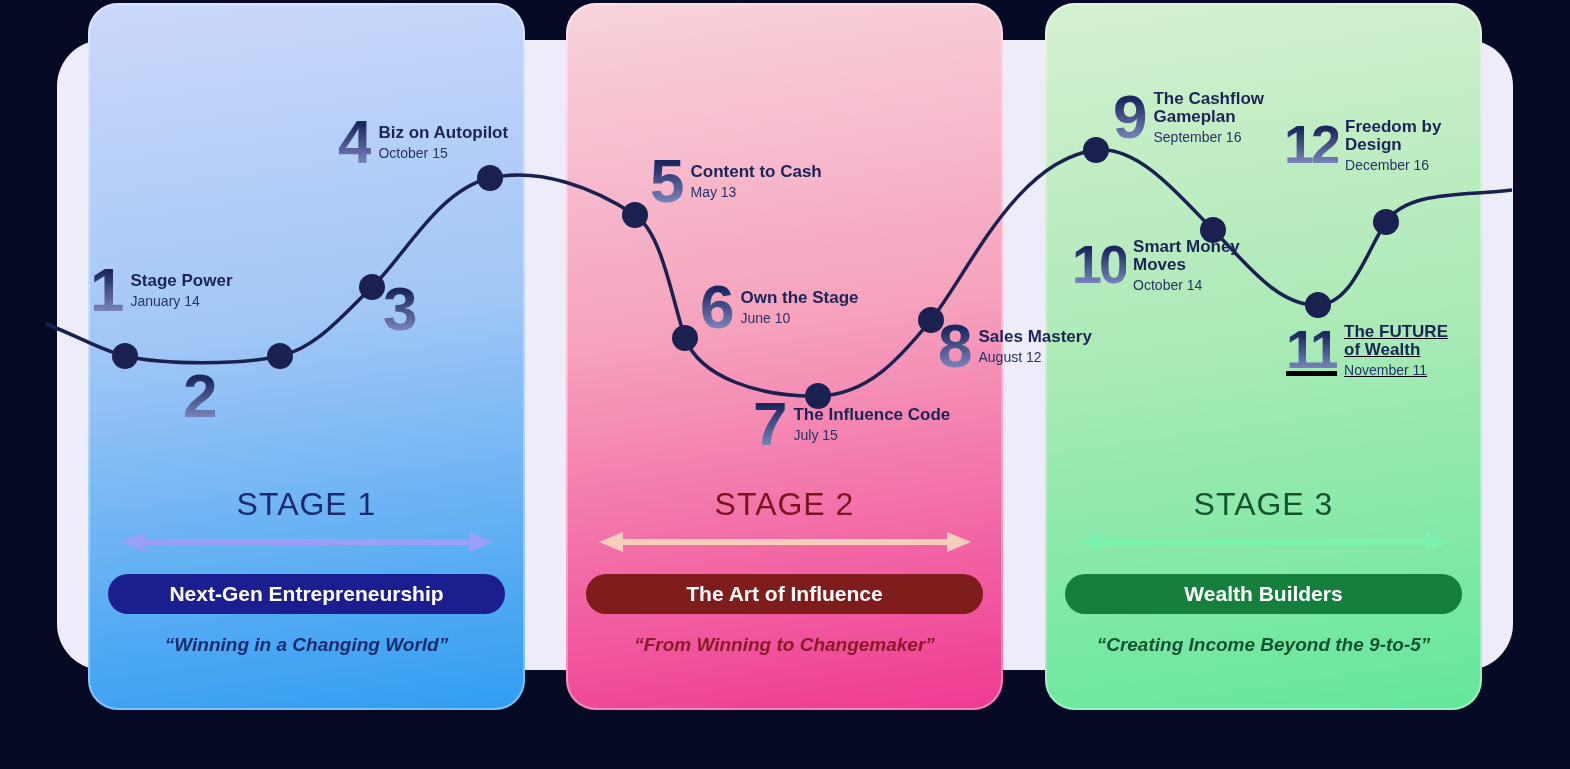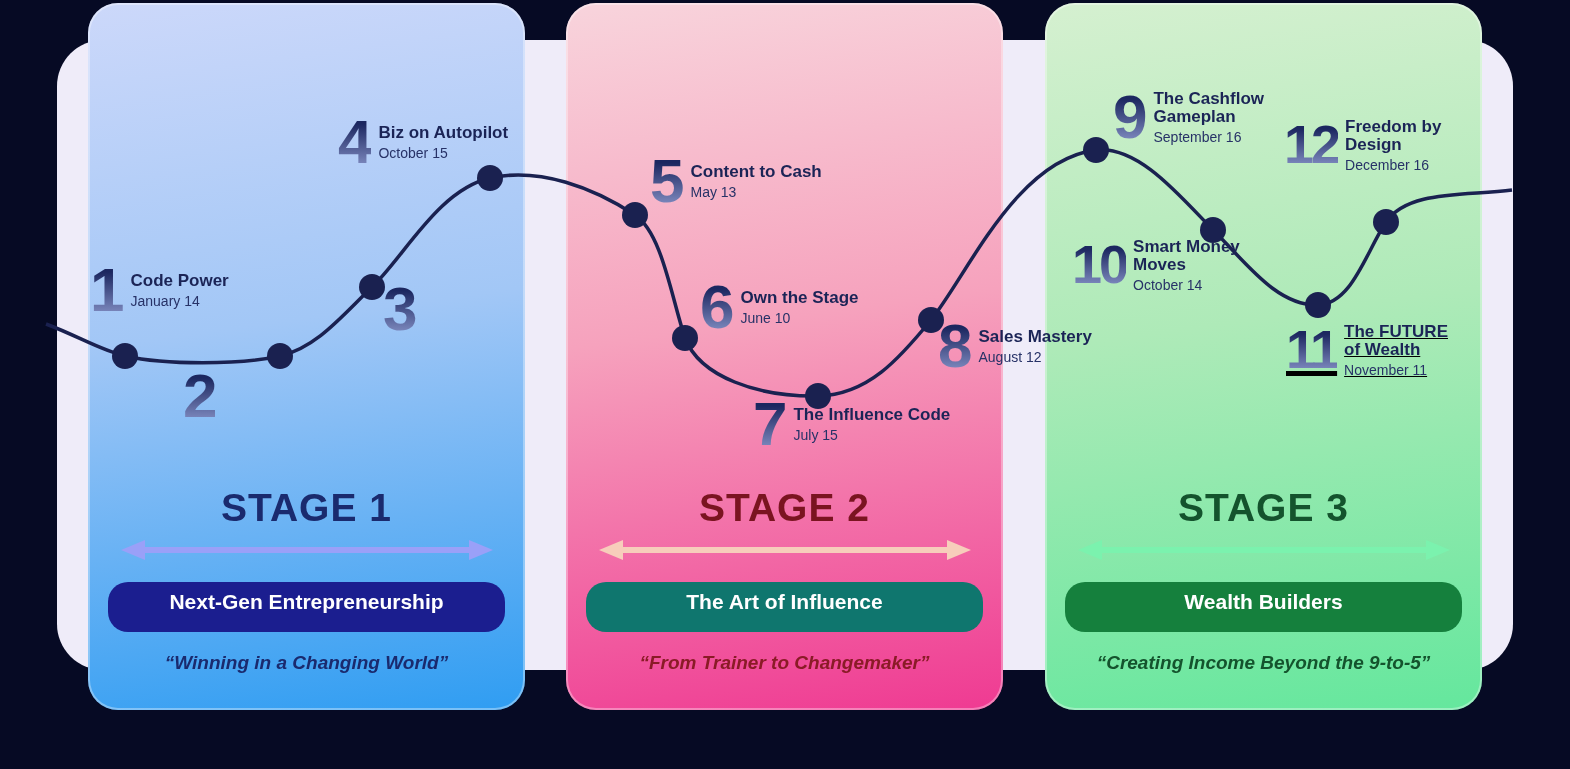--- a/index.html
+++ b/index.html
@@ -36,32 +36,32 @@
     }
   }
   .num.two { font-size:54px; letter-spacing:-3px; }
   .mtext  { display:block; }
   .mtitle { display:block; font-weight:bold; font-size:17px; line-height:1.08;
             color:#1b2456; white-space:pre-line; }
   .mdate  { display:block; font-size:14px; color:#273267; margin-top:2px; }
 
   .footer { position:absolute; width:397px; top:486px; text-align:center; }
   .f1 { left:108px; } .f2 { left:586px; } .f3 { left:1065px; }
-  .stage-title { font-size:39px; font-weight:bold; letter-spacing:1px; line-height:1.15; }
+  .stage-title { font-size:32px; font-weight:normal; letter-spacing:1px; line-height:1.15; }
   .st1 { color:#1a2a6e; } .st2 { color:#7a1420; } .st3 { color:#14532d; }
   .arrow-svg { display:block; margin:9px auto 0; }
   .a1 line{stroke:#9aa0f8;} .a1 polygon{fill:#9aa0f8;}
   .a2 line{stroke:#f7cdbb;} .a2 polygon{fill:#f7cdbb;}
   .a3 line{stroke:#7bf2ae;} .a3 polygon{fill:#7bf2ae;}
   .arrow-svg line { stroke-width:6; }
   .pill {
-    margin-top:22px; height:50px; line-height:40px; border-radius:20px;
+    margin-top:22px; height:40px; line-height:40px; border-radius:20px;
     color:#ffffff; font-size:21px; font-weight:bold;
   }
-  .p1 { background:#1b1e8f; } .p2 { background:#0f766e; } .p3 { background:#15803d; }
+  .p1 { background:#1b1e8f; } .p2 { background:#7f1d1d; } .p3 { background:#15803d; }
   .quote { margin-top:20px; font-style:italic; font-size:19px; font-weight:bold; }
   .q1 { color:#1a2a6e; } .q2 { color:#8a1b26; } .q3 { color:#14532d; }
 </style>
 </head>
 <body>
 
 <div class="canvas">
 
   <div class="backdrop"></div>
 
@@ -94,21 +94,21 @@
     <circle cx="931" cy="320" r="13"></circle>
     <circle cx="1096" cy="150" r="13"></circle>
     <circle cx="1213" cy="230" r="13"></circle>
     <circle cx="1318" cy="305" r="13"></circle>
     <circle cx="1386" cy="222" r="13"></circle>
   </svg>
 
   <div class="milestone" style="left:90px; top:264px;">
     <span class="num">1</span>
     <span class="mtext">
-      <span class="mtitle">Code Power</span>
+      <span class="mtitle">Stage Power</span>
       <span class="mdate">January 14</span>
     </span>
   </div>
   <div class="milestone" style="left:183px; top:370px;">
     <span class="num">2</span>
   </div>
   <div class="milestone" style="left:383px; top:283px;">
     <span class="num">3</span>
   </div>
   <div class="milestone" style="left:338px; top:116px;">
@@ -193,21 +193,21 @@
   </div>
 
   <div class="footer f2">
     <div class="stage-title st2">STAGE 2</div>
     <svg class="arrow-svg a2" width="372" height="20" viewBox="0 0 372 20">
       <line x1="18" y1="10" x2="354" y2="10"></line>
       <polygon points="0,10 24,0 24,20"></polygon>
       <polygon points="372,10 348,0 348,20"></polygon>
     </svg>
     <div class="pill p2">The Art of Influence</div>
-    <div class="quote q2">“From Trainer to Changemaker”</div>
+    <div class="quote q2">“From Winning to Changemaker”</div>
   </div>
 
   <div class="footer f3">
     <div class="stage-title st3">STAGE 3</div>
     <svg class="arrow-svg a3" width="372" height="20" viewBox="0 0 372 20">
       <line x1="18" y1="10" x2="354" y2="10"></line>
       <polygon points="0,10 24,0 24,20"></polygon>
       <polygon points="372,10 348,0 348,20"></polygon>
     </svg>
     <div class="pill p3">Wealth Builders</div>

